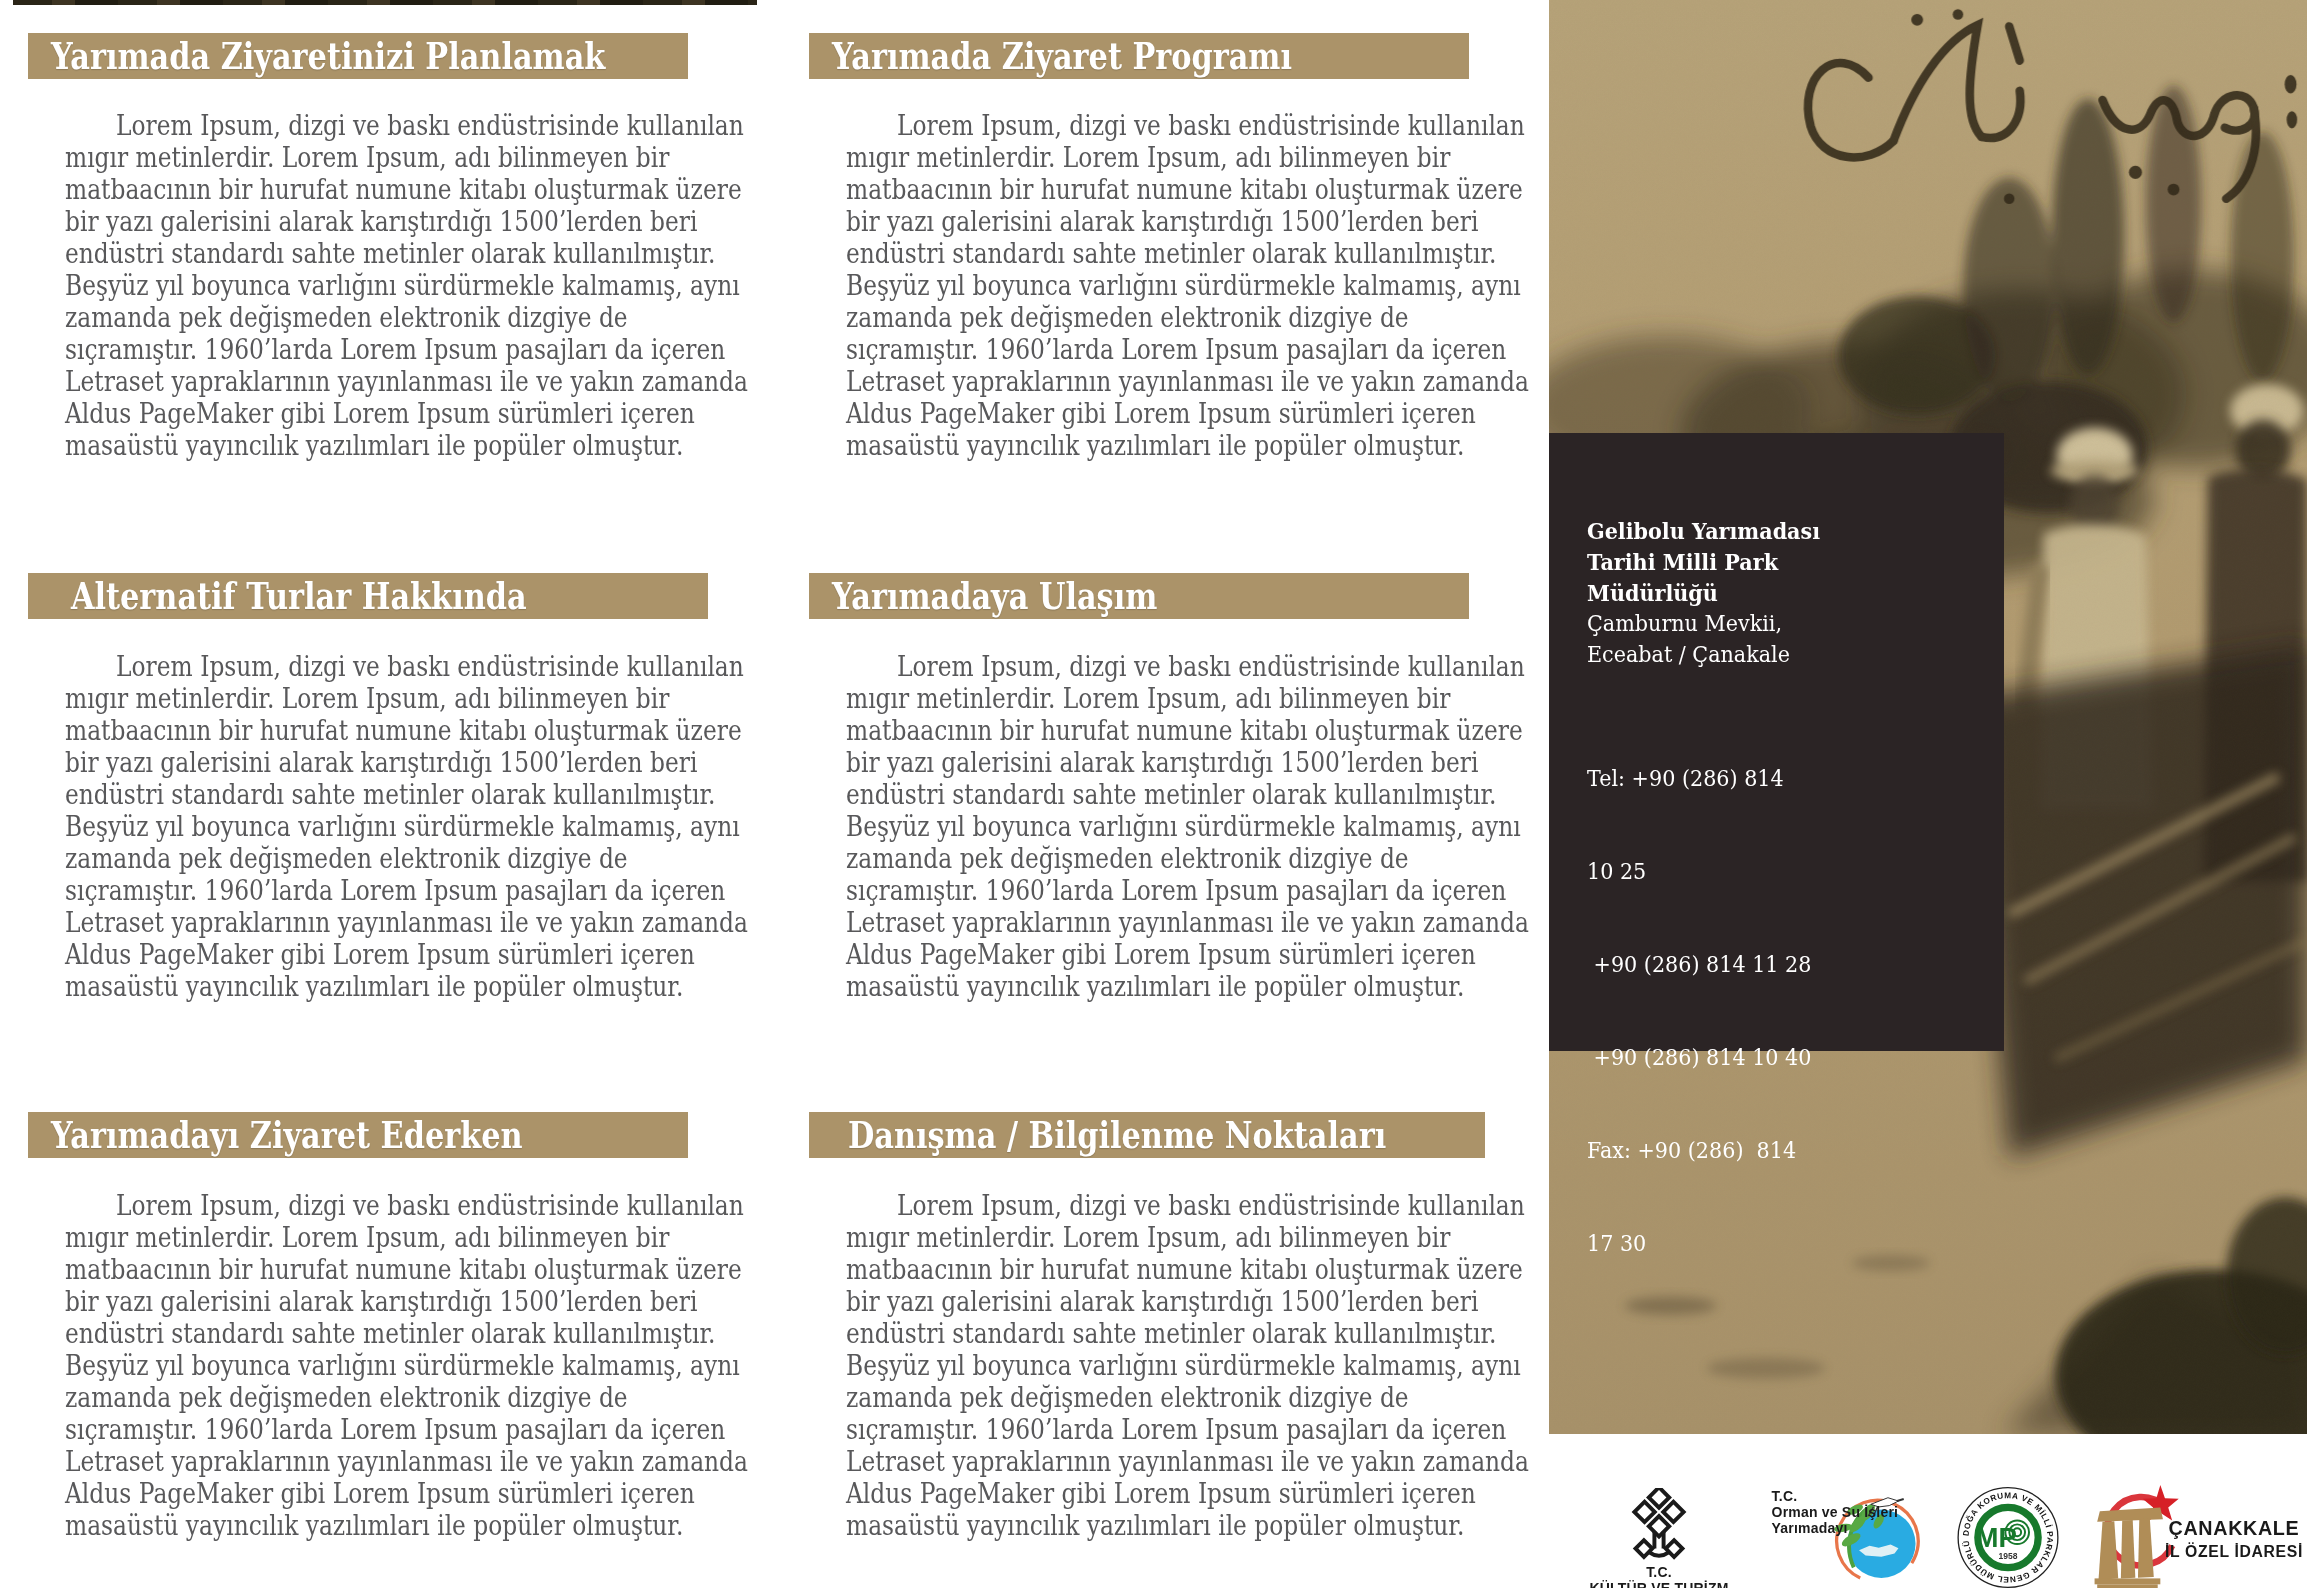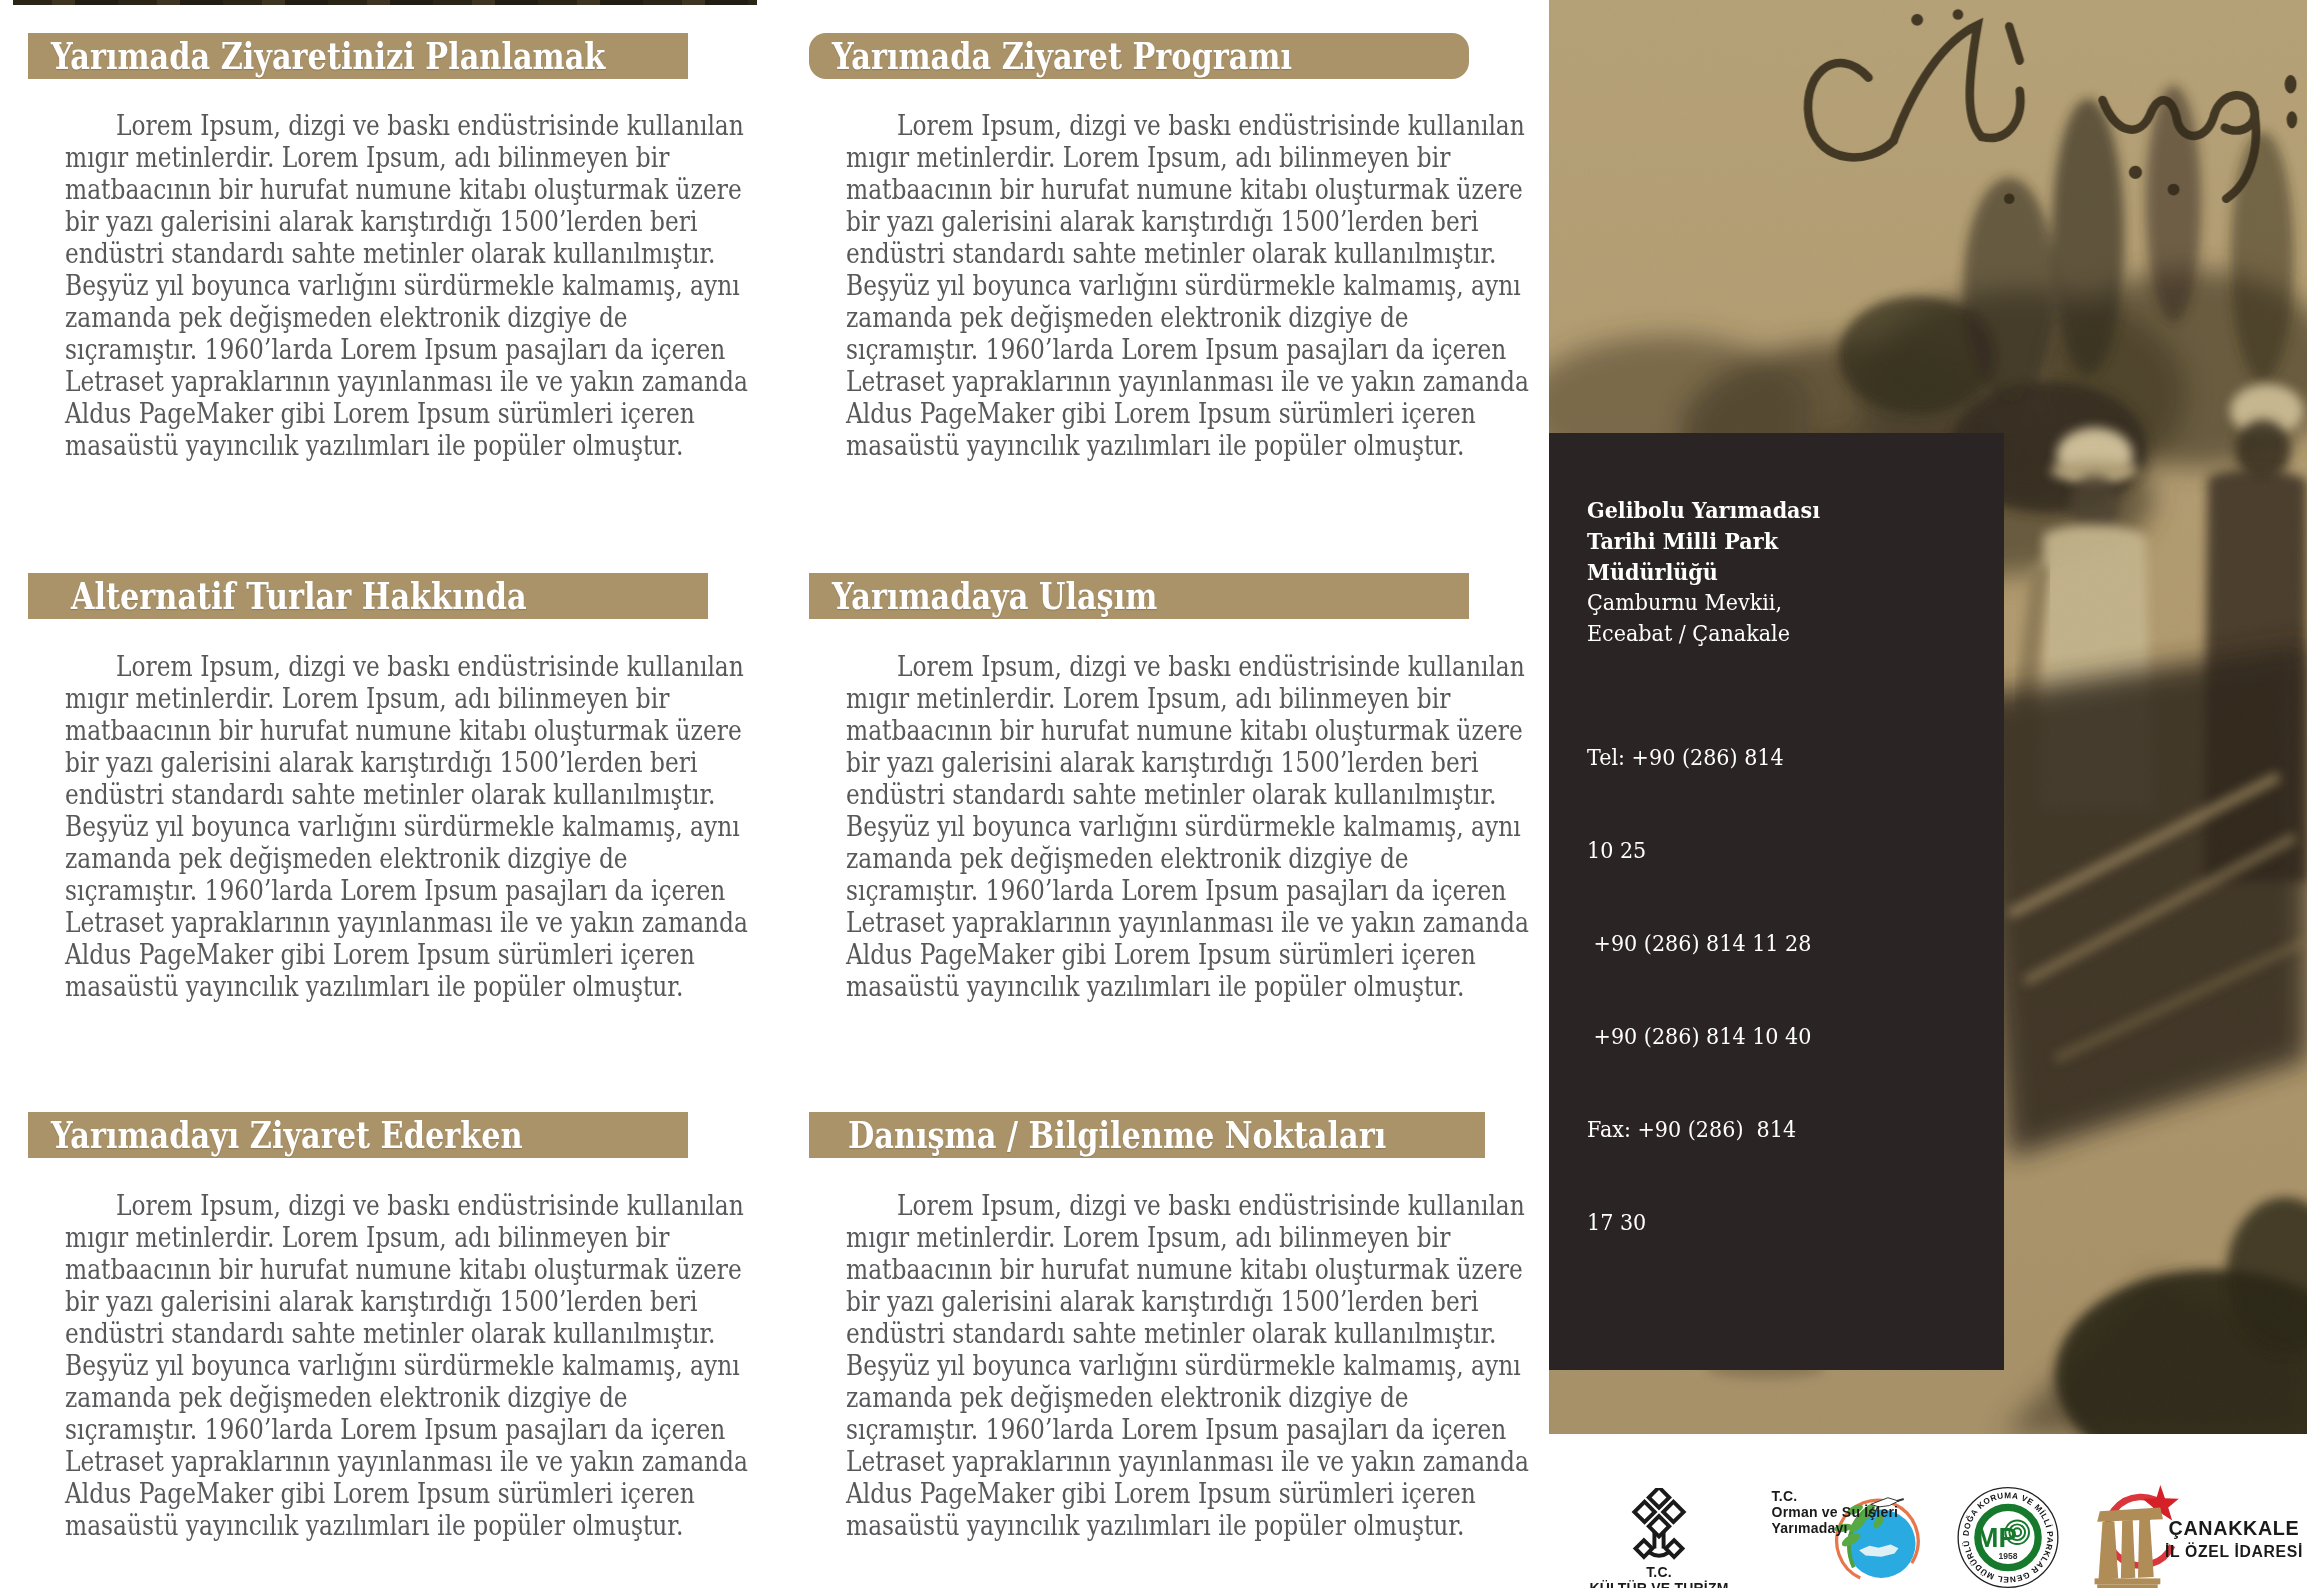--- a/index.html
+++ b/index.html
@@ -34,22 +34,22 @@
   .col2{left:809px;}
   .body-col1{left:65px;}
   .body-col2{left:846px;}
 
   
   .photo-panel{position:absolute;left:1549px;top:0;width:758px;height:1434px;overflow:hidden;}
   .photo-panel svg{display:block;}
 
   
   .contact-box{
-    position:absolute;left:1549px;top:433px;width:455px;height:937px;
-    background:#2b2425;box-sizing:border-box;padding:61px 20px 0 38px;
+    position:absolute;left:1549px;top:433px;width:455px;height:618px;
+    background:#2b2425;box-sizing:border-box;padding:82px 20px 0 38px;
   }
   .contact-inner{
     transform:scaleX(0.9);transform-origin:left top;width:111%;
     color:#ffffff;font-size:23px;line-height:31px;
   }
   .contact-inner div{white-space:pre;}
   .contact-name{font-weight:bold;}
   .contact-phones{margin-top:31px;}
 
   
@@ -80,21 +80,21 @@
   <p>Lorem Ipsum, dizgi ve baskı endüstrisinde kullanılan mıgır metinlerdir. Lorem Ipsum, adı bilinmeyen bir matbaacının bir hurufat numune kitabı oluşturmak üzere bir yazı galerisini alarak karıştırdığı 1500’lerden beri endüstri standardı sahte metinler olarak kullanılmıştır. Beşyüz yıl boyunca varlığını sürdürmekle kalmamış, aynı zamanda pek değişmeden elektronik dizgiye de sıçramıştır. 1960’larda Lorem Ipsum pasajları da içeren Letraset yapraklarının yayınlanması ile ve yakın zamanda Aldus PageMaker gibi Lorem Ipsum sürümleri içeren masaüstü yayıncılık yazılımları ile popüler olmuştur.</p>
 </div>
 
 <div class="sec-header col1" style="top:1112px;">
   <div class="sec-title">Yarımadayı Ziyaret Ederken</div>
 </div>
 <div class="sec-body body-col1" style="top:1190px;">
   <p>Lorem Ipsum, dizgi ve baskı endüstrisinde kullanılan mıgır metinlerdir. Lorem Ipsum, adı bilinmeyen bir matbaacının bir hurufat numune kitabı oluşturmak üzere bir yazı galerisini alarak karıştırdığı 1500’lerden beri endüstri standardı sahte metinler olarak kullanılmıştır. Beşyüz yıl boyunca varlığını sürdürmekle kalmamış, aynı zamanda pek değişmeden elektronik dizgiye de sıçramıştır. 1960’larda Lorem Ipsum pasajları da içeren Letraset yapraklarının yayınlanması ile ve yakın zamanda Aldus PageMaker gibi Lorem Ipsum sürümleri içeren masaüstü yayıncılık yazılımları ile popüler olmuştur.</p>
 </div>
 
-<div class="sec-header col2" style="top:33px;border-radius:17px;">
+<div class="sec-header col2" style="top:33px;">
   <div class="sec-title">Yarımada Ziyaret Programı</div>
 </div>
 <div class="sec-body body-col2" style="top:110px;">
   <p>Lorem Ipsum, dizgi ve baskı endüstrisinde kullanılan mıgır metinlerdir. Lorem Ipsum, adı bilinmeyen bir matbaacının bir hurufat numune kitabı oluşturmak üzere bir yazı galerisini alarak karıştırdığı 1500’lerden beri endüstri standardı sahte metinler olarak kullanılmıştır. Beşyüz yıl boyunca varlığını sürdürmekle kalmamış, aynı zamanda pek değişmeden elektronik dizgiye de sıçramıştır. 1960’larda Lorem Ipsum pasajları da içeren Letraset yapraklarının yayınlanması ile ve yakın zamanda Aldus PageMaker gibi Lorem Ipsum sürümleri içeren masaüstü yayıncılık yazılımları ile popüler olmuştur.</p>
 </div>
 
 <div class="sec-header col2" style="top:573px;">
   <div class="sec-title">Yarımadaya Ulaşım</div>
 </div>
 <div class="sec-body body-col2" style="top:651px;">

